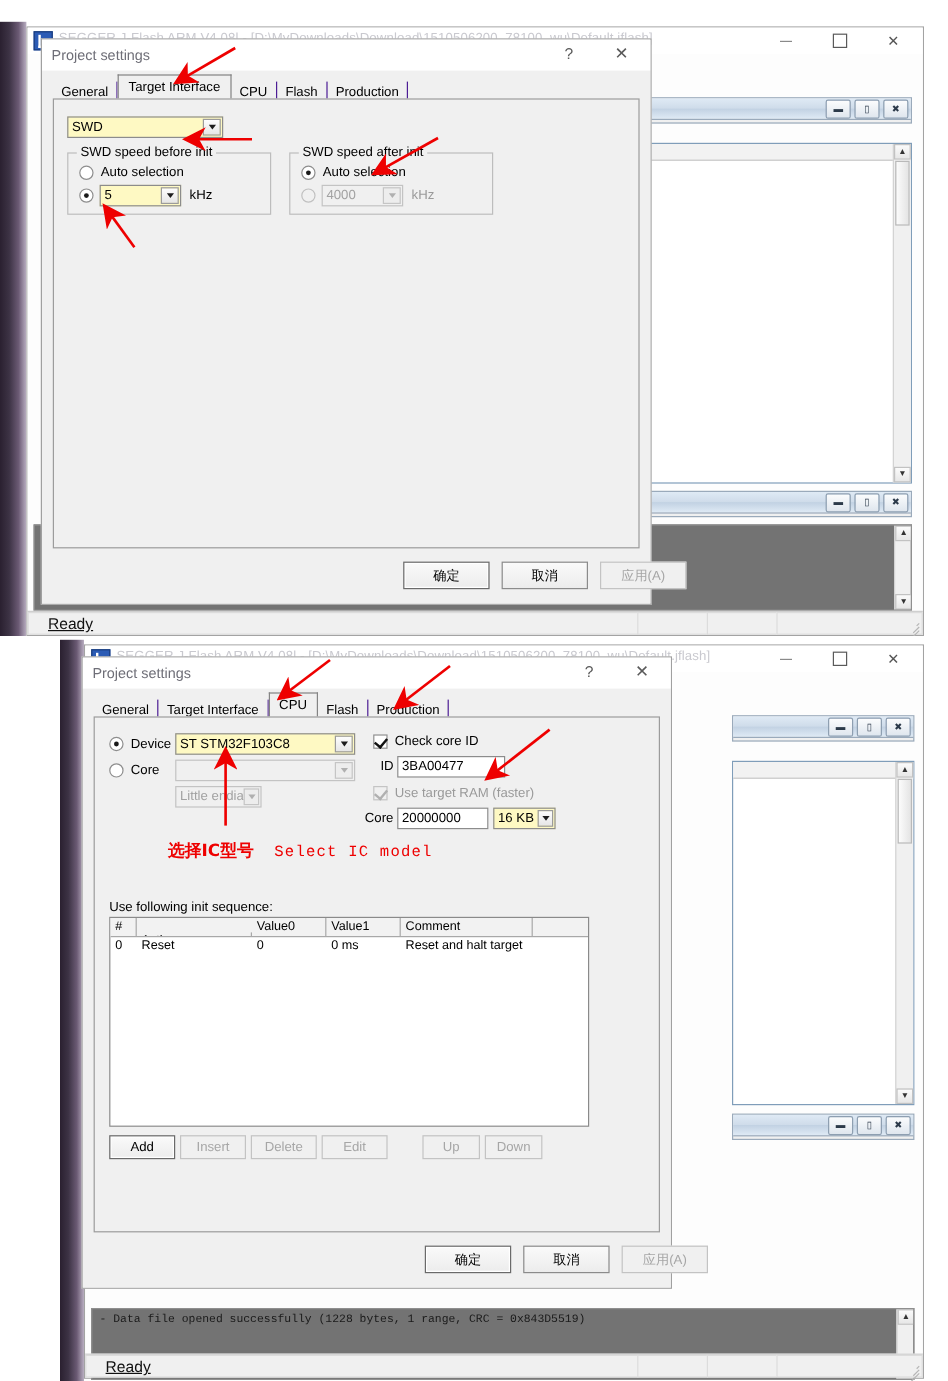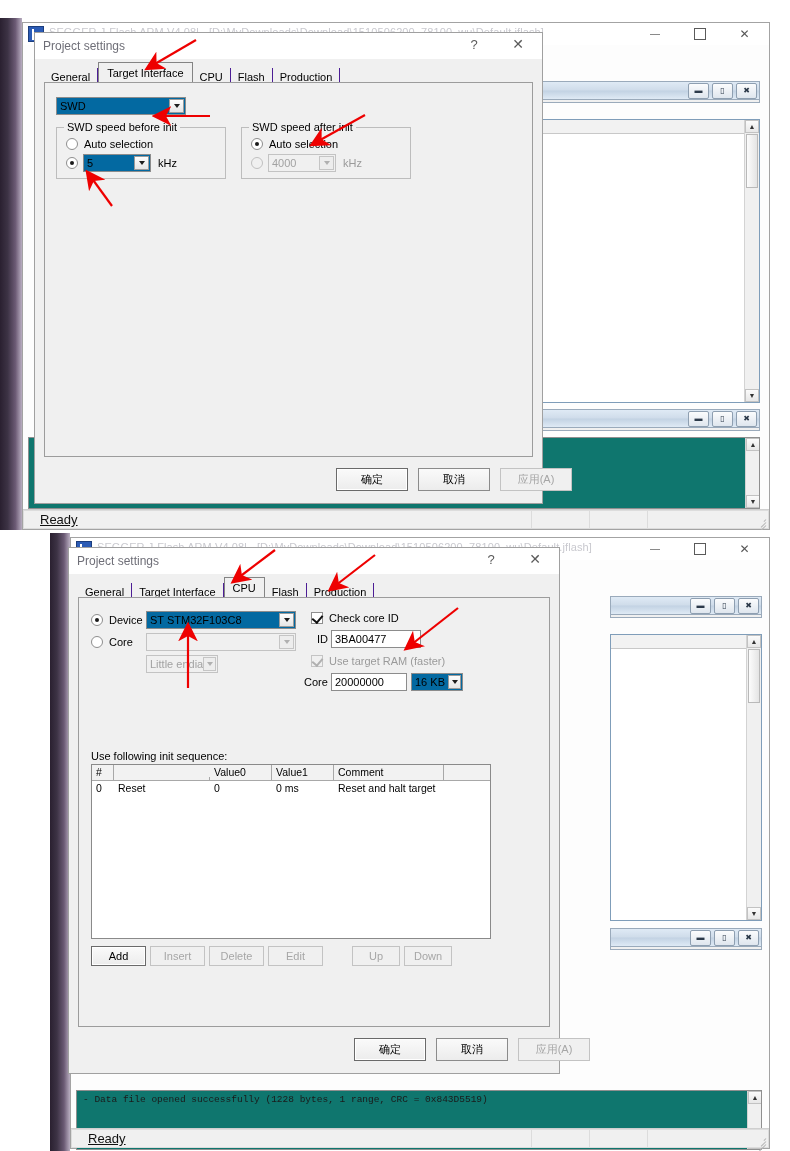--- a/index.html
+++ b/index.html
@@ -46,21 +46,21 @@
   .vsb{position:absolute;right:0;top:0;bottom:0;width:14px;background:#f0f0f0;
         border-left:1px solid #d3d3d3;}
   .vsb .arrow{height:13px;width:14px;display:flex;align-items:center;justify-content:center;
         background:linear-gradient(180deg,#fbfbfb,#e7e7e7);border:1px solid #c2c2c2;box-sizing:border-box;
         font-size:7px;color:#333;line-height:1;}
   .vsb .arrow.bot{position:absolute;bottom:0;left:0;}
   .vsb .thumb{position:absolute;left:1px;right:1px;top:14px;height:52px;
         background:linear-gradient(90deg,#fcfcfc,#e4e4e4);border:1px solid #b9b9b9;}
 
   
-  .logpane{position:absolute;background:#0f766e;border:1px solid #8f8f8f;overflow:hidden;}
+  .logpane{position:absolute;background:#737373;border:1px solid #8f8f8f;overflow:hidden;}
   .logtext{font-family:"Liberation Mono","DejaVu Sans Mono",monospace;font-size:9.5px;
         color:#1a1a1a;padding:3px 6px;white-space:nowrap;}
 
   
   .statusbar{position:absolute;left:0;right:0;height:19px;background:#f0f0f0;
         border-top:1px solid #cfcfcf;display:flex;align-items:stretch;}
   .sb-main{flex:1;border:1px solid #dcdcdc;border-right:none;display:flex;align-items:center;
         padding-left:16px;font-size:13px;color:#111;text-decoration:underline;}
   .sb-cell{width:57px;border:1px solid #dcdcdc;border-right:none;}
   .sb-cell.last{width:120px;border-right:1px solid #dcdcdc;position:relative;}
@@ -82,21 +82,21 @@
   .tab.active{height:20px;top:0;background:#f0f0f0;border:1px solid #848484;border-bottom:none;
        border-right:1px solid #848484;padding:0 8px;font-weight:normal;}
   .tabpage{position:absolute;left:9px;right:9px;top:23px;bottom:46px;background:#f0f0f0;
        border:1px solid #9c9c9c;}
 
   
   .lbl{position:absolute;font-size:11px;color:#000;white-space:nowrap;}
   .lbl.dis{color:#9a9a9a;}
   .txt{position:absolute;background:#ffffff;border:1px solid #8c8c8c;box-sizing:border-box;
        font-size:11px;padding:1px 3px;color:#000;line-height:14px;overflow:hidden;white-space:nowrap;}
-  .combo{position:absolute;background:#0369a1;border:1px solid #8c8c8c;box-sizing:border-box;
+  .combo{position:absolute;background:#fef9c3;border:1px solid #8c8c8c;box-sizing:border-box;
        font-size:11px;padding:1px 3px;color:#000;line-height:14px;overflow:hidden;white-space:nowrap;}
   .combo.dis{background:#f0f0f0;color:#a2a2a2;border-color:#c3c3c3;}
   .combo .btn{position:absolute;right:1px;top:1px;bottom:1px;width:15px;
        background:linear-gradient(180deg,#fdfdfd,#e6e6e6);border:1px solid #9b9b9b;box-sizing:border-box;
        display:flex;align-items:center;justify-content:center;}
   .combo.dis .btn{background:#ededed;border-color:#c5c5c5;}
   .caret{width:0;height:0;border-left:3px solid transparent;border-right:3px solid transparent;
        border-top:4px solid #1d1d1d;}
   .combo.dis .caret{border-top-color:#b0b0b0;}
 
@@ -446,20 +446,24 @@
           <div class="btn3d dis" style="left:273px;top:348px;width:48px;height:20px;">Up</div>
           <div class="btn3d dis" style="left:325px;top:348px;width:48px;height:20px;">Down</div>
         </div>
 
         <div class="btn3d def" style="left:285px;bottom:12px;width:72px;height:23px;">确定</div>
         <div class="btn3d" style="left:367px;bottom:12px;width:72px;height:23px;">取消</div>
         <div class="btn3d dis" style="left:449px;bottom:12px;width:72px;height:23px;">应用(A)</div>
       </div>
     </div>
 
+    <div class="ann" style="left:140px;top:167px;">
+      <span class="cn">选择IC型号</span>
+      <span class="en" style="margin-left:14px;">Select IC model</span>
+    </div>
 
     <svg class="arrow" style="left:0;top:0;width:790px;height:618px;">
       <defs>
         <marker id="ah2" markerWidth="9" markerHeight="9" refX="7" refY="4.5" orient="auto">
           <path d="M0,0 L9,4.5 L0,9 L2.5,4.5 Z" fill="#ee0000"></path>
         </marker>
       </defs>
       <line x1="275" y1="17" x2="234" y2="48" stroke="#ee0000" stroke-width="2.2" marker-end="url(#ah2)"></line>
       <line x1="375" y1="22" x2="331" y2="56" stroke="#ee0000" stroke-width="2.2" marker-end="url(#ah2)"></line>
       <line x1="458" y1="75" x2="407" y2="115" stroke="#ee0000" stroke-width="2.2" marker-end="url(#ah2)"></line>

